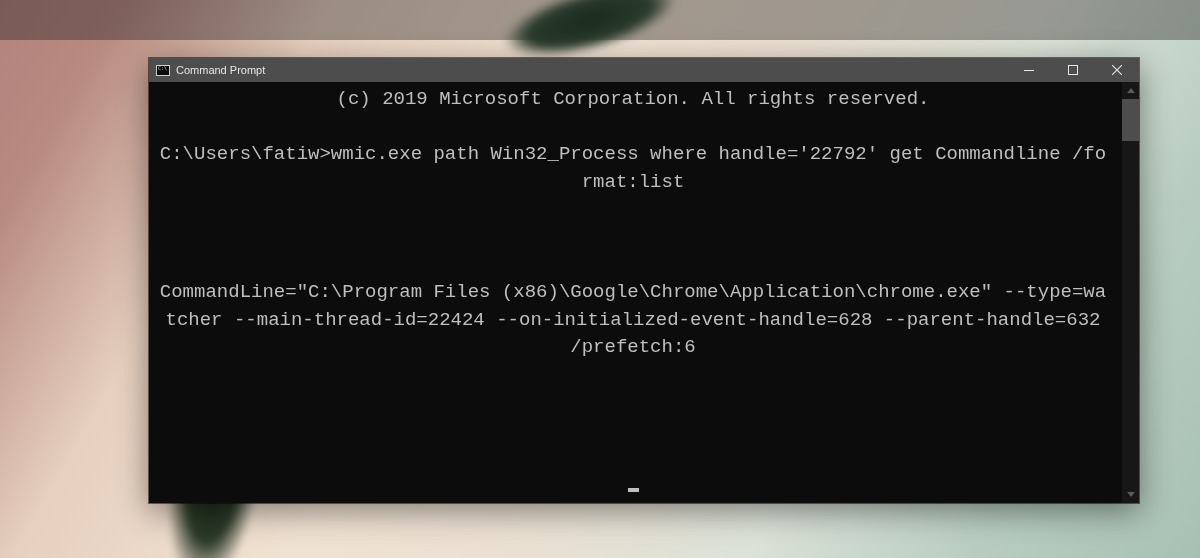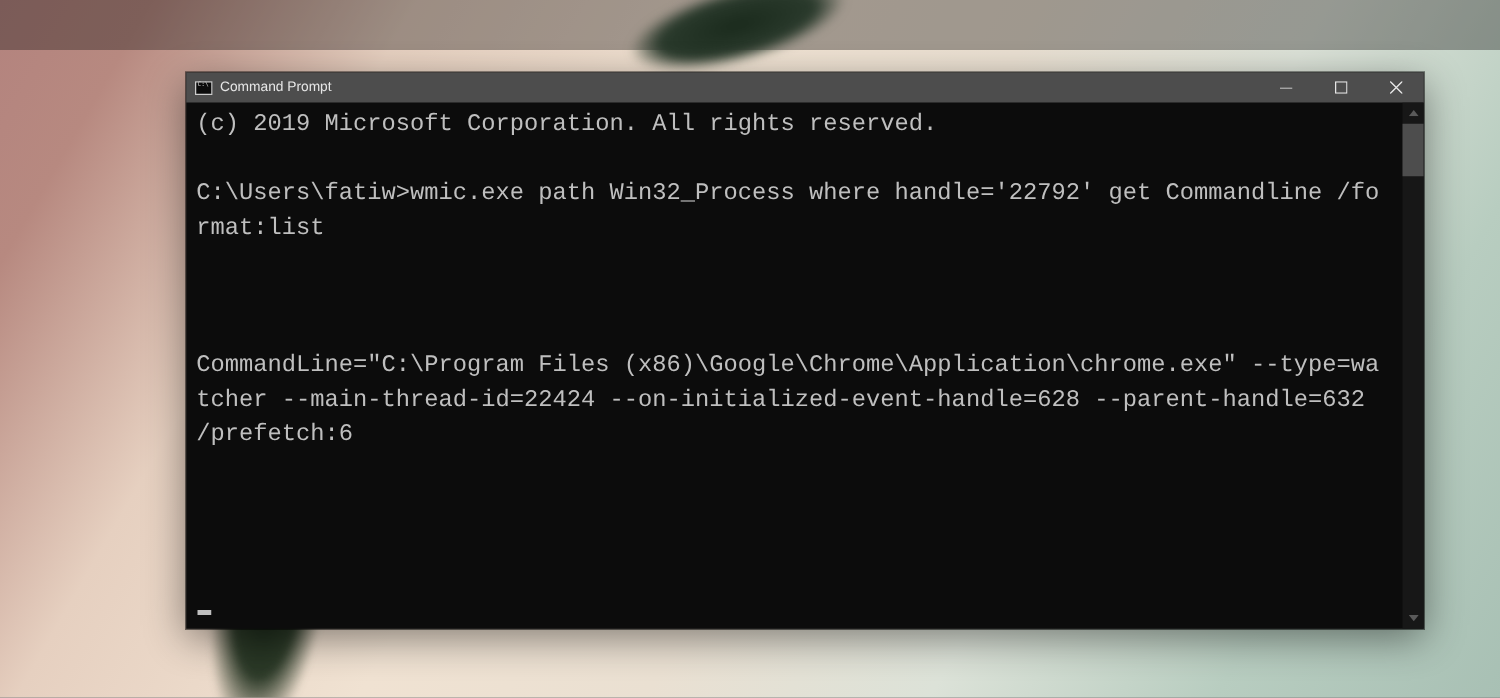--- a/index.html
+++ b/index.html
@@ -88,20 +88,21 @@
       overflow: hidden;
     }
     .terminal-text {
       font-family: Consolas, 'Courier New', monospace;
       font-size: 19px;
       line-height: 27.6px;
       color: #bfbfbf;
       white-space: pre-wrap;
       word-break: break-all;
       width: 952px;
+      text-align: center;
     }
     .cursor {
       display: inline-block;
       width: 11px; height: 4px;
       background: #bfbfbf;
       vertical-align: -2px;
       margin-left: 1px;
     }
     .scrollbar {
       position: absolute;

